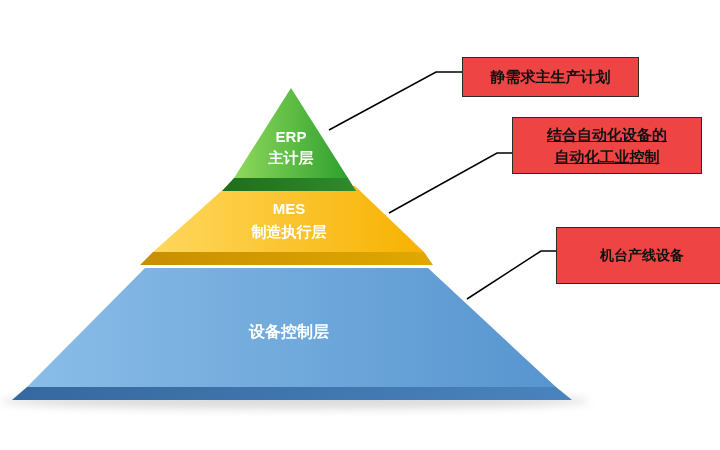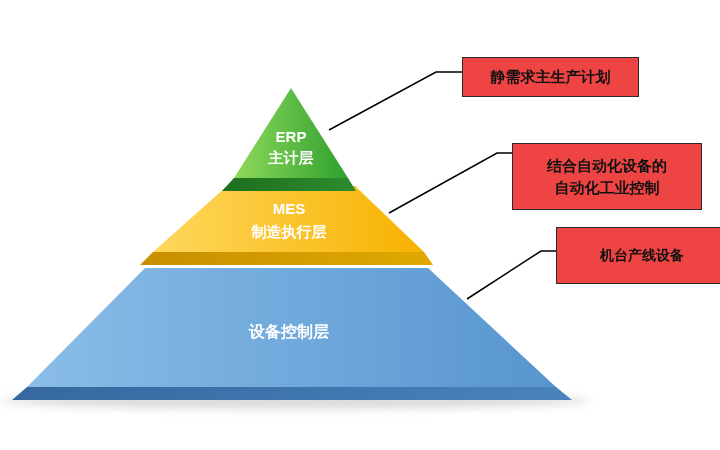--- a/index.html
+++ b/index.html
@@ -34,21 +34,21 @@
     display: flex;
     flex-direction: column;
     align-items: center;
     justify-content: center;
     text-align: center;
     font-weight: bold;
     color: #111111;
     line-height: 1.45;
   }
   .callout-1 { left: 462px; top: 57px;  width: 177px; height: 40px; font-size: 15px; }
-  .callout-2 { left: 512px; top: 143px; width: 190px; height: 67px; font-size: 15px; }
+  .callout-2 { left: 512px; top: 117px; width: 190px; height: 57px; font-size: 15px; text-decoration: underline; }
   .callout-3 { left: 556px; top: 227px; width: 172px; height: 57px; font-size: 14px; }
 </style>
 </head>
 <body>
 
 <div class="canvas">
 
   <svg class="diagram-svg" width="720" height="450" viewBox="0 0 720 450">
     <defs>
       <linearGradient id="gradGreen" x1="0" y1="0" x2="1" y2="0">

